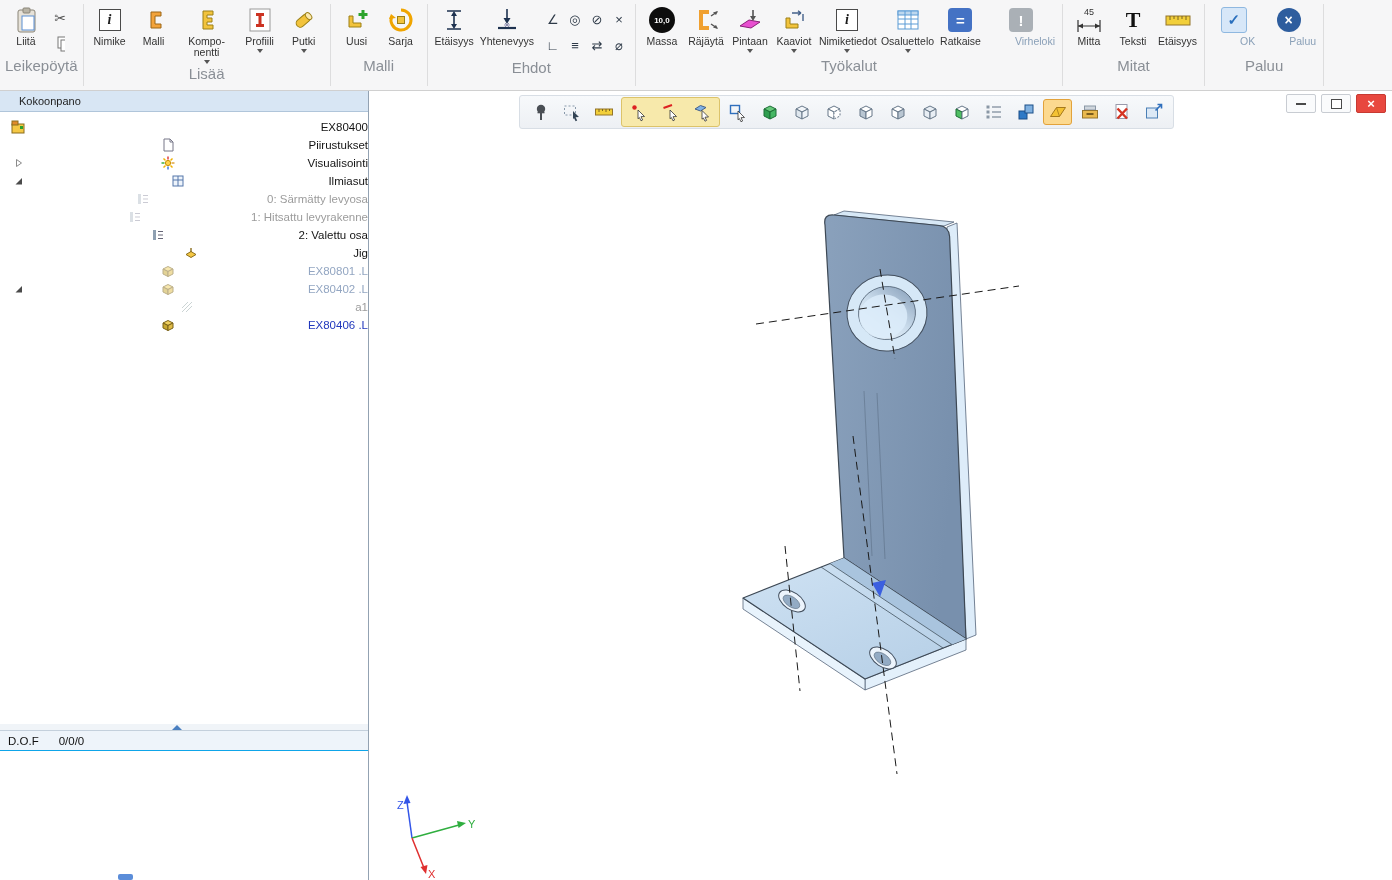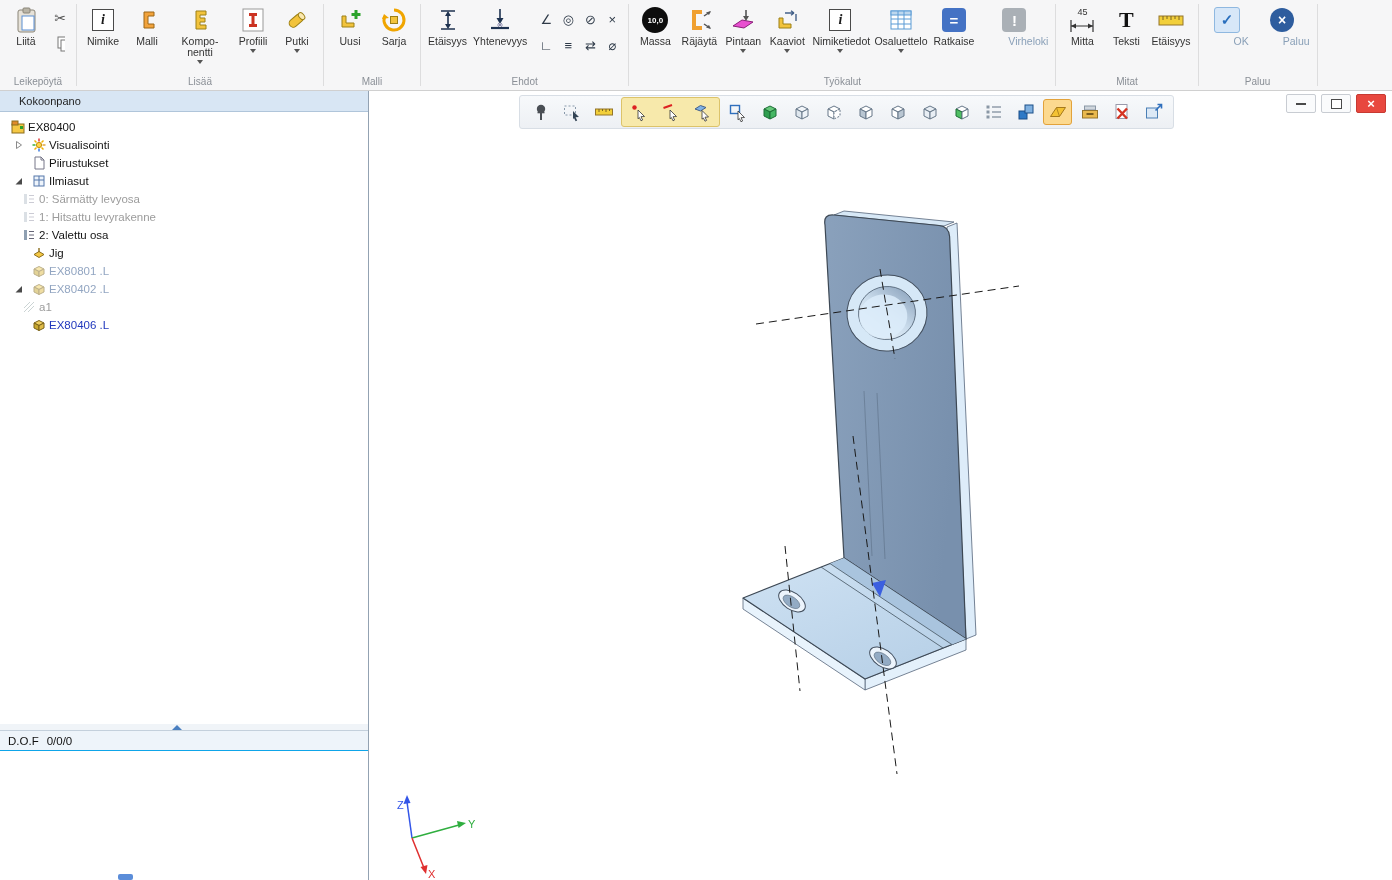--- a/index.html
+++ b/index.html
@@ -2,21 +2,21 @@
 <html><head>
 <meta charset="utf-8">
 <style>
   html,body{margin:0;padding:0;background:#dcdcdc;}
   .app{position:relative;width:1392px;height:880px;background:#f2f2f2;font-family:"Liberation Sans",sans-serif;overflow:hidden;}
 
   
   .ribbon{position:absolute;top:0;left:0;width:100%;height:90px;background:#f6f6f7;border-bottom:1px solid #d0d0d0;display:flex;align-items:stretch;}
   .rgroup{display:flex;flex-direction:column;padding:1px 5px 0;}
   .gbody{display:flex;align-items:flex-start;gap:2px;flex:1;}
-  .glabel{text-align:center;font-size:10px;color:#8a8f96;padding:1px 0 3px;}
+  .glabel{text-align:center;font-size:15px;color:#8a8f96;padding:1px 0 16px;}
   .vsep{width:1px;background:#ddddde;margin:4px 0;}
   .rbtn{display:flex;flex-direction:column;align-items:center;background:none;border:none;padding:3px 2px 0;min-width:42px;cursor:pointer;font-family:inherit;}
   .rbtn .ric{height:32px;display:flex;align-items:center;justify-content:center;}
   .rlabel{font-size:10.5px;color:#333;line-height:11px;text-align:center;max-width:56px;}
   .dd-arrow{width:0;height:0;border-left:3.5px solid transparent;border-right:3.5px solid transparent;border-top:4px solid #555;margin-top:2px;}
   .smallcol{display:flex;flex-direction:column;gap:4px;padding-top:6px;}
   .sbtn{width:22px;height:22px;border:none;background:none;display:flex;align-items:center;justify-content:center;font-size:14px;color:#555;cursor:pointer;}
   .cgrid{display:grid;grid-template-columns:repeat(4,22px);grid-auto-rows:26px;margin-top:5px;margin-left:4px;}
   .cbtn{border:none;background:none;font-size:13px;color:#2e3a48;display:flex;align-items:center;justify-content:center;cursor:pointer;}
   .icon-box{width:20px;height:20px;border:1.5px solid #4a4a4a;background:#fff;display:flex;align-items:center;justify-content:center;}
@@ -27,35 +27,35 @@
   .glyph-T{font-family:"Liberation Serif",serif;font-weight:bold;font-size:22px;color:#111;}
   .ok-sq{width:24px;height:24px;border-radius:3px;background:#d7e7f8;border:1px solid #8fb8e0;color:#2a6fbd;font-size:15px;font-weight:bold;display:flex;align-items:center;justify-content:center;}
   .exit-ci{width:24px;height:24px;border-radius:50%;background:#2e5d9e;color:#fff;font-size:14px;font-weight:bold;display:flex;align-items:center;justify-content:center;}
   .lbl-dim{color:#8aa0b8;margin-left:28px;}
   .dim45{font-size:9px;color:#333;line-height:9px;}
 
   
   .sidebar{position:absolute;top:91px;left:0;width:368px;bottom:0;background:#fff;border-right:1px solid #93a2b2;}
   .side-header{height:20px;background:#d8e6f4;border-bottom:1px solid #b0c5da;font-size:11px;color:#1e1e1e;display:flex;align-items:center;padding:0 19px;}
   .tree{position:absolute;top:21px;left:0;right:0;height:612px;overflow:hidden;background:#fff;border-bottom:1px solid #c4d0dc;padding-top:6px;}
-  .trow{display:flex;align-items:center;height:18px;gap:3px;cursor:default;}
+  .trow{display:flex;align-items:center;height:18px;gap:3px;cursor:default;justify-content:space-between;}
   .trow .arrow{width:18px;height:12px;display:flex;align-items:center;justify-content:center;flex:0 0 18px;}
   .ticon{width:15px;height:15px;display:flex;align-items:center;justify-content:center;flex:0 0 15px;}
   .tlabel{font-size:11.5px;white-space:nowrap;}
   .lvl0{padding-left:10px;}
   .lvl1{padding-left:10px;}
   .lvl2{}
   .txt-black{color:#141414;}
   .txt-gray{color:#9c9c9c;}
   .txt-fadeblue{color:#93a6c2;}
   .txt-blue{color:#2138bd;font-weight:normal;}
   .faded{opacity:.5;}
   .splitter{position:absolute;top:633px;left:0;right:0;height:6px;background:#f0f4f8;border-bottom:1px solid #c4d0dc;display:flex;align-items:center;}
   .split-arrow{width:0;height:0;border-left:5px solid transparent;border-right:5px solid transparent;border-bottom:5px solid #4a7fc0;margin-left:172px;}
-  .dof-bar{position:absolute;top:640px;left:0;right:0;height:19px;background:#eef4fa;border-bottom:2px solid #0ea5e9;display:flex;align-items:center;gap:8px;padding:0 8px;font-size:11.5px;color:#111;}
+  .dof-bar{position:absolute;top:640px;left:0;right:0;height:19px;background:#eef4fa;border-bottom:2px solid #0ea5e9;display:flex;align-items:center;gap:20px;padding:0 8px;font-size:11.5px;color:#111;}
   .side-lower{position:absolute;top:660px;left:0;right:0;bottom:6px;background:#fff;}
   .hthumb{position:absolute;bottom:0;left:118px;width:15px;height:6px;background:#5b8dd9;border-radius:2px;}
 
   
   .viewport{position:absolute;top:91px;left:369px;right:0;bottom:0;background:#fff;overflow:hidden;}
   svg.model{position:absolute;left:0;top:0;}
   .vtoolbar{position:absolute;left:150px;top:4px;height:32px;display:flex;align-items:center;gap:3px;background:linear-gradient(#f7f9fb,#edf0f4);border:1px solid #d8dee5;border-radius:3px;padding:0 5px;}
   .vtb{width:29px;height:26px;display:flex;align-items:center;justify-content:center;background:none;border:1px solid transparent;border-radius:3px;padding:0;cursor:pointer;}
   .snapgroup{display:flex;gap:3px;background:#f7e9ab;border:1px solid #dcc36a;border-radius:3px;padding:1px 2px;}
   .vtb.active{background:#fcd98f;border-color:#e2a23b;}
@@ -386,20 +386,31 @@
           <svg width="14" height="14">
               <rect x="1" y="4" width="12" height="9" fill="#f5c844" stroke="#8a6d1d"></rect>
               <rect x="1" y="1" width="6" height="4" fill="#e08a2a" stroke="#8a6d1d"></rect>
               <rect x="9" y="6" width="3" height="3" fill="#2ca32c"></rect>
             </svg>
         </span>
         <span class="tlabel txt-black">EX80400</span>
       </div>
 
       <div class="trow lvl1">
+        <span class="arrow"></span>
+        <span class="ticon">
+          <svg width="14" height="14">
+              <path d="M3 1 h6 l3 3 v9 H3 Z" fill="#fff" stroke="#778"></path>
+              <path d="M9 1 v3 h3" fill="none" stroke="#778"></path>
+            </svg>
+        </span>
+        <span class="tlabel txt-black">Piirustukset</span>
+      </div>
+
+      <div class="trow lvl1">
         <span class="arrow">
             <svg width="10" height="10">
               <path d="M2.5 1.5 L7.5 5 L2.5 8.5 Z" fill="#fff" stroke="#8a8a8a"></path>
             </svg>
           </span>
         <span class="ticon">
           <svg width="14" height="14">
               <g stroke-width="1.5">
                 <line x1="7" y1="0.5" x2="7" y2="3.5" stroke="#e03c3c"></line>
                 <line x1="7" y1="10.5" x2="7" y2="13.5" stroke="#3c7ae0"></line>
@@ -407,31 +418,20 @@
                 <line x1="10.5" y1="7" x2="13.5" y2="7" stroke="#e0a53c"></line>
                 <line x1="2.5" y1="2.5" x2="4.5" y2="4.5" stroke="#f0b000"></line>
                 <line x1="11.5" y1="2.5" x2="9.5" y2="4.5" stroke="#f0b000"></line>
                 <line x1="2.5" y1="11.5" x2="4.5" y2="9.5" stroke="#f0b000"></line>
                 <line x1="11.5" y1="11.5" x2="9.5" y2="9.5" stroke="#f0b000"></line>
               </g>
               <circle cx="7" cy="7" r="2.6" fill="#ffd34d" stroke="#c89000"></circle>
             </svg>
         </span>
         <span class="tlabel txt-black">Visualisointi</span>
-      </div>
-
-      <div class="trow lvl1">
-        <span class="arrow"></span>
-        <span class="ticon">
-          <svg width="14" height="14">
-              <path d="M3 1 h6 l3 3 v9 H3 Z" fill="#fff" stroke="#778"></path>
-              <path d="M9 1 v3 h3" fill="none" stroke="#778"></path>
-            </svg>
-        </span>
-        <span class="tlabel txt-black">Piirustukset</span>
       </div>
 
       <div class="trow lvl1">
         <span class="arrow">
             <svg width="10" height="10">
               <path d="M8 2 L8 8.5 L1.5 8.5 Z" fill="#4a4a4a"></path>
             </svg>
           </span>
         <span class="ticon">
           <svg width="14" height="14">

